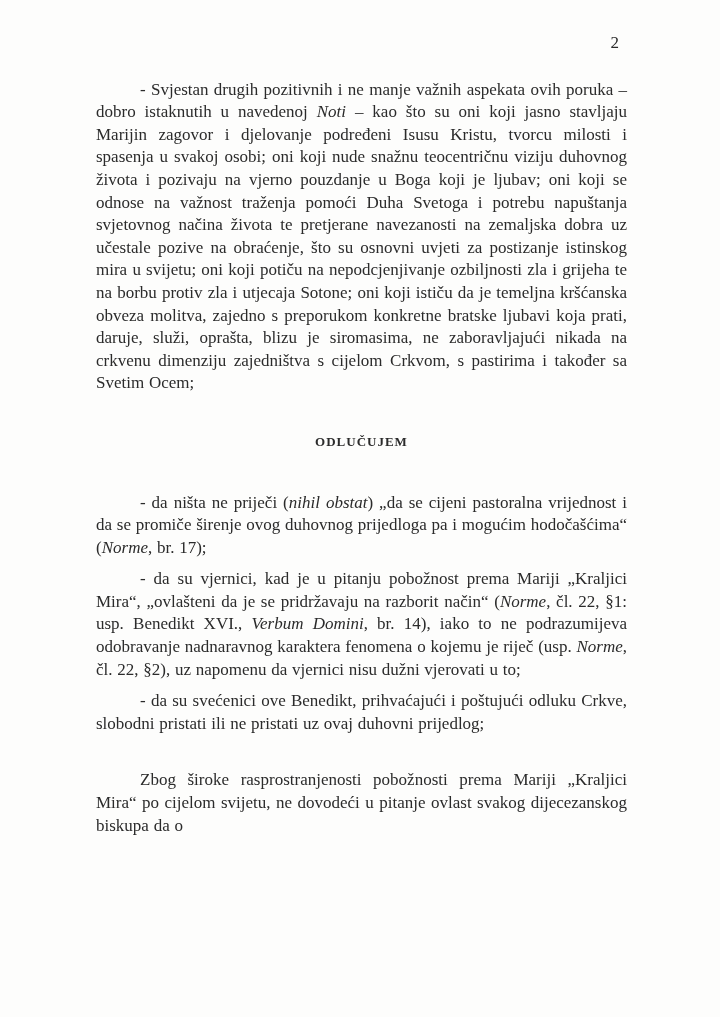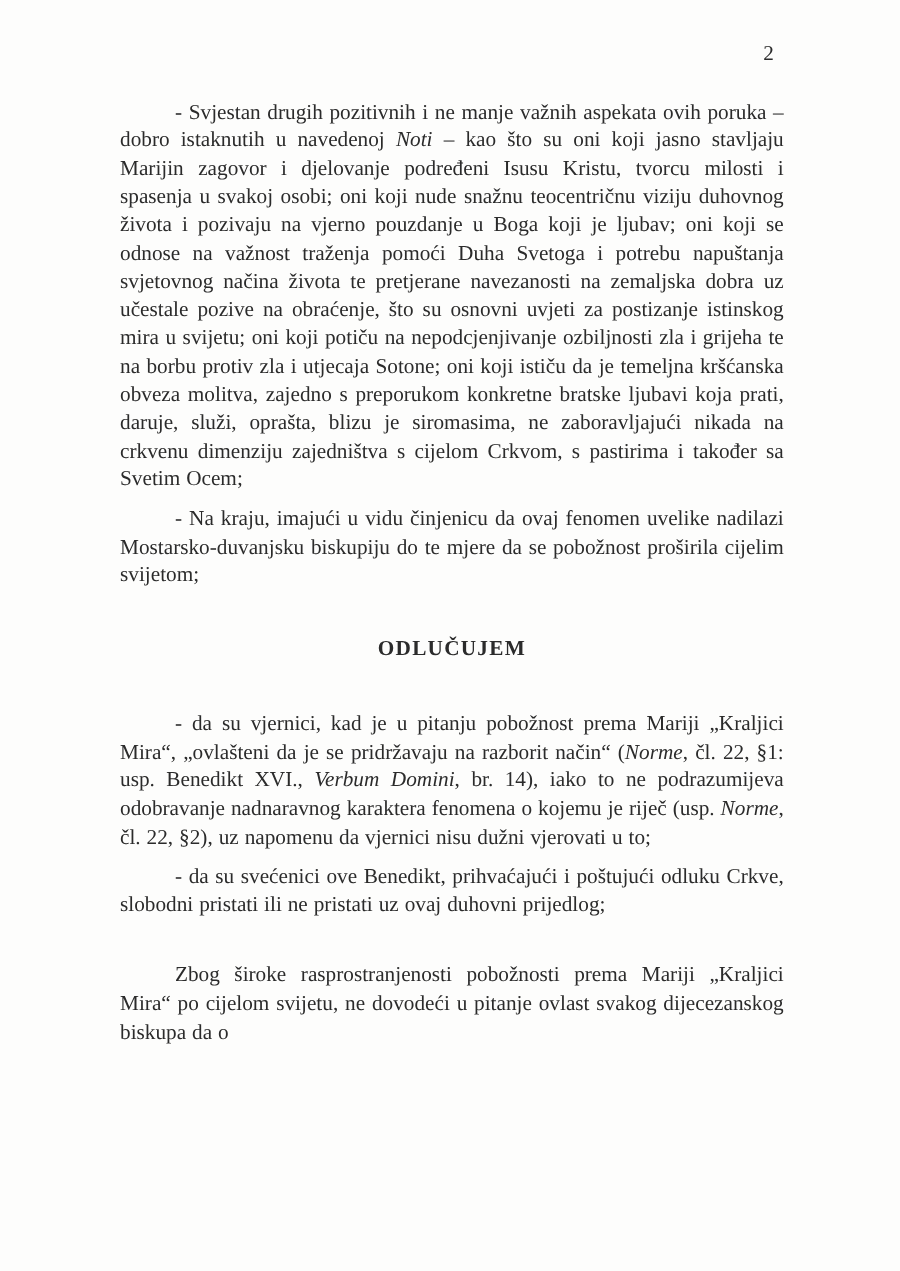--- a/index.html
+++ b/index.html
@@ -26,33 +26,33 @@
     margin: 0 0 9px 0;
     text-align: justify;
     text-indent: 44px;
     word-spacing: 0.5px;
   }
   .doc-body p.para.spaced {
     margin-top: 34px;
   }
   .doc-body h2.decree-heading {
     text-align: center;
-    font-size: 17px;
+    font-size: 13px;
     font-weight: bold;
     letter-spacing: 1px;
     margin: 36px 0 38px 0;
   }
   .italic { font-style: italic; }
 </style>
 </head>
 <body>
 
 <div class="page">
   <div class="page-number">2</div>
   <div class="doc-body">
       <p class="para"><span>- Svjestan drugih pozitivnih i ne manje važnih aspekata ovih poruka – dobro istaknutih u navedenoj </span><span class="italic">Noti</span><span> – kao što su oni koji jasno stavljaju Marijin zagovor i djelovanje podređeni Isusu Kristu, tvorcu milosti i spasenja u svakoj osobi; oni koji nude snažnu teocentričnu viziju duhovnog života i pozivaju na vjerno pouzdanje u Boga koji je ljubav; oni koji se odnose na važnost traženja pomoći Duha Svetoga i potrebu napuštanja svjetovnog načina života te pretjerane navezanosti na zemaljska dobra uz učestale pozive na obraćenje, što su osnovni uvjeti za postizanje istinskog mira u svijetu; oni koji potiču na nepodcjenjivanje ozbiljnosti zla i grijeha te na borbu protiv zla i utjecaja Sotone; oni koji ističu da je temeljna kršćanska obveza molitva, zajedno s preporukom konkretne bratske ljubavi koja prati, daruje, služi, oprašta, blizu je siromasima, ne zaboravljajući nikada na crkvenu dimenziju zajedništva s cijelom Crkvom, s pastirima i također sa Svetim Ocem;</span></p>
-      <p class="para"><span>- Na kraju, imajući u vidu činjenicu da ovaj fenomen uvelike nadilazi Mostarsko-duvanjsku biskupiju do te mjere da se pobožnost proširila cijelim svijetom;</span></p>
       <h2 class="decree-heading">ODLUČUJEM</h2>
+      <p class="para"><span>- da ništa ne priječi (</span><span class="italic">nihil obstat</span><span>) „da se cijeni pastoralna vrijednost i da se promiče širenje ovog duhovnog prijedloga pa i mogućim hodočašćima“ (</span><span class="italic">Norme</span><span>, br. 17);</span></p>
       <p class="para"><span>- da su vjernici, kad je u pitanju pobožnost prema Mariji „Kraljici Mira“, „ovlašteni da je se pridržavaju na razborit način“ (</span><span class="italic">Norme</span><span>, čl. 22, §1: usp. Benedikt XVI., </span><span class="italic">Verbum Domini</span><span>, br. 14), iako to ne podrazumijeva odobravanje nadnaravnog karaktera fenomena o kojemu je riječ (usp. </span><span class="italic">Norme</span><span>, čl. 22, §2), uz napomenu da vjernici nisu dužni vjerovati u to;</span></p>
       <p class="para"><span>- da su svećenici ove Benedikt, prihvaćajući i poštujući odluku Crkve, slobodni pristati ili ne pristati uz ovaj duhovni prijedlog;</span></p>
       <p class="para spaced"><span>Zbog široke rasprostranjenosti pobožnosti prema Mariji „Kraljici Mira“ po cijelom svijetu, ne dovodeći u pitanje ovlast svakog dijecezanskog biskupa da o</span></p>
     </div>
 </div>
 
 </body></html>

